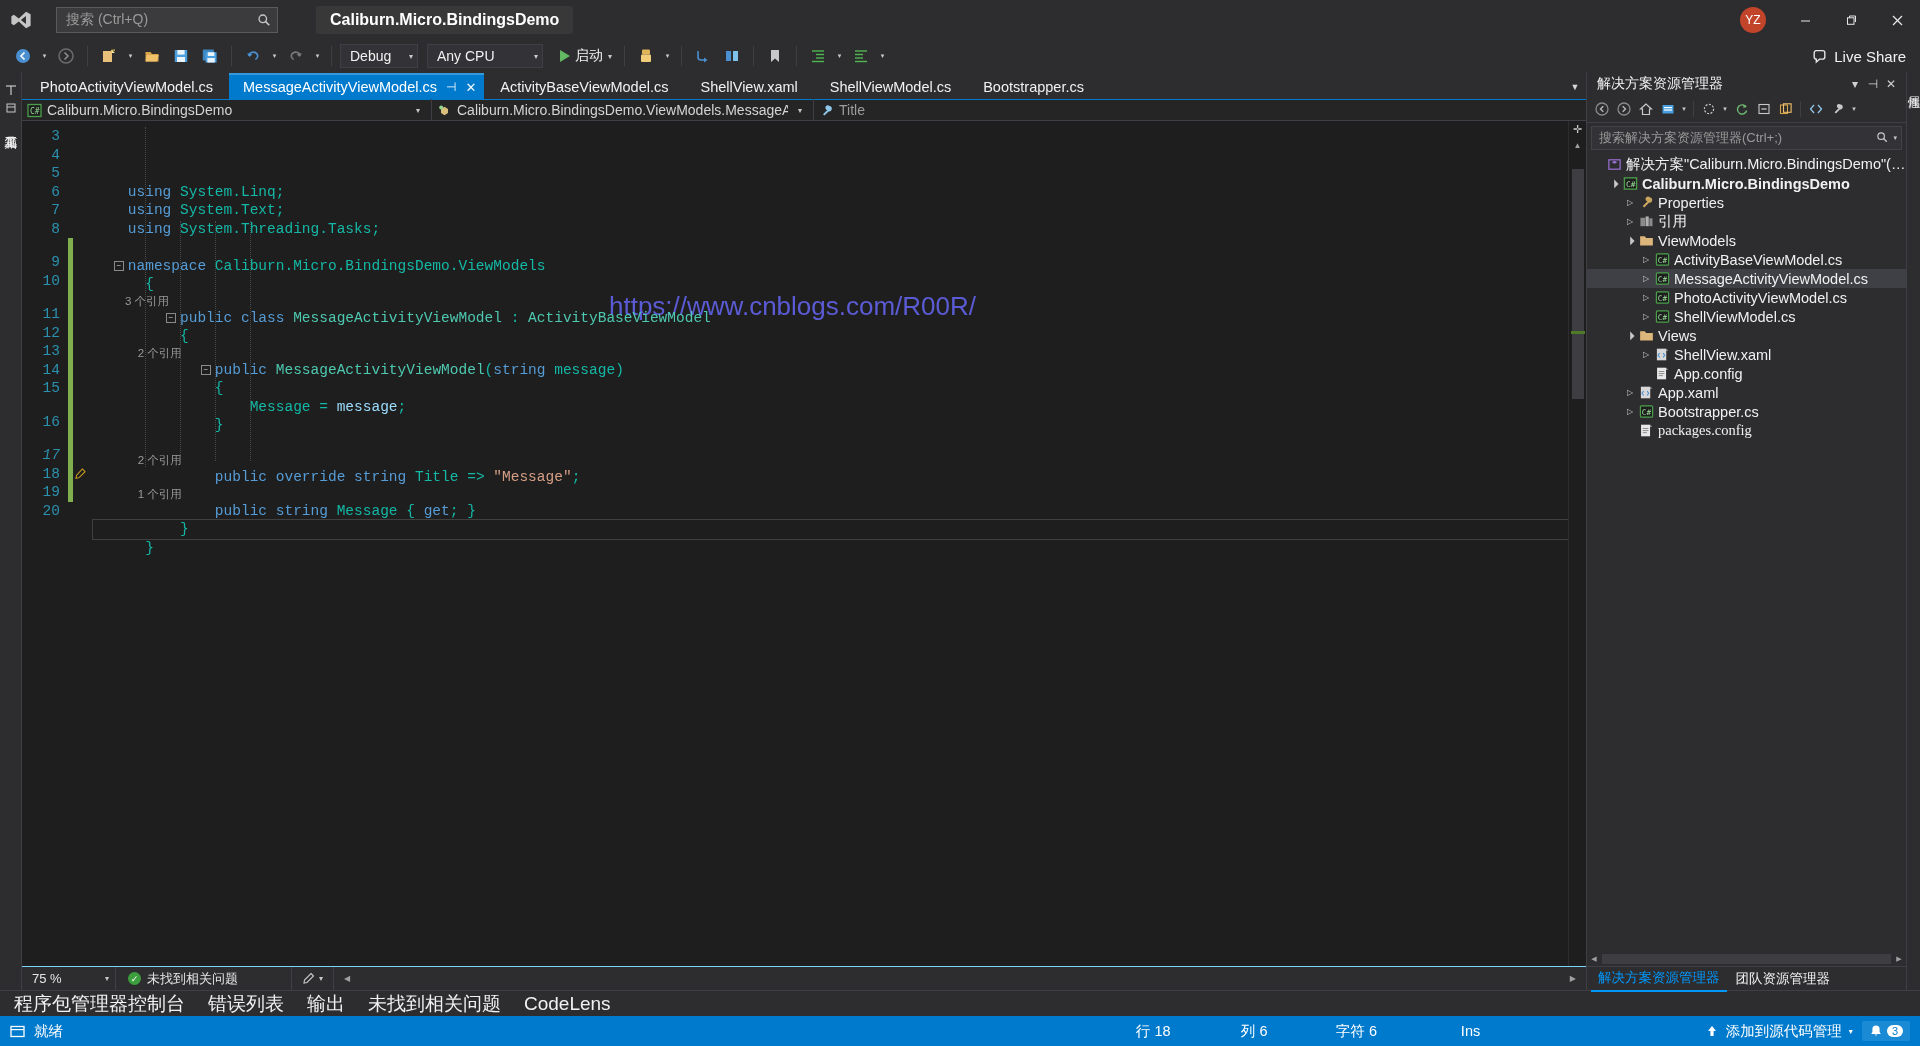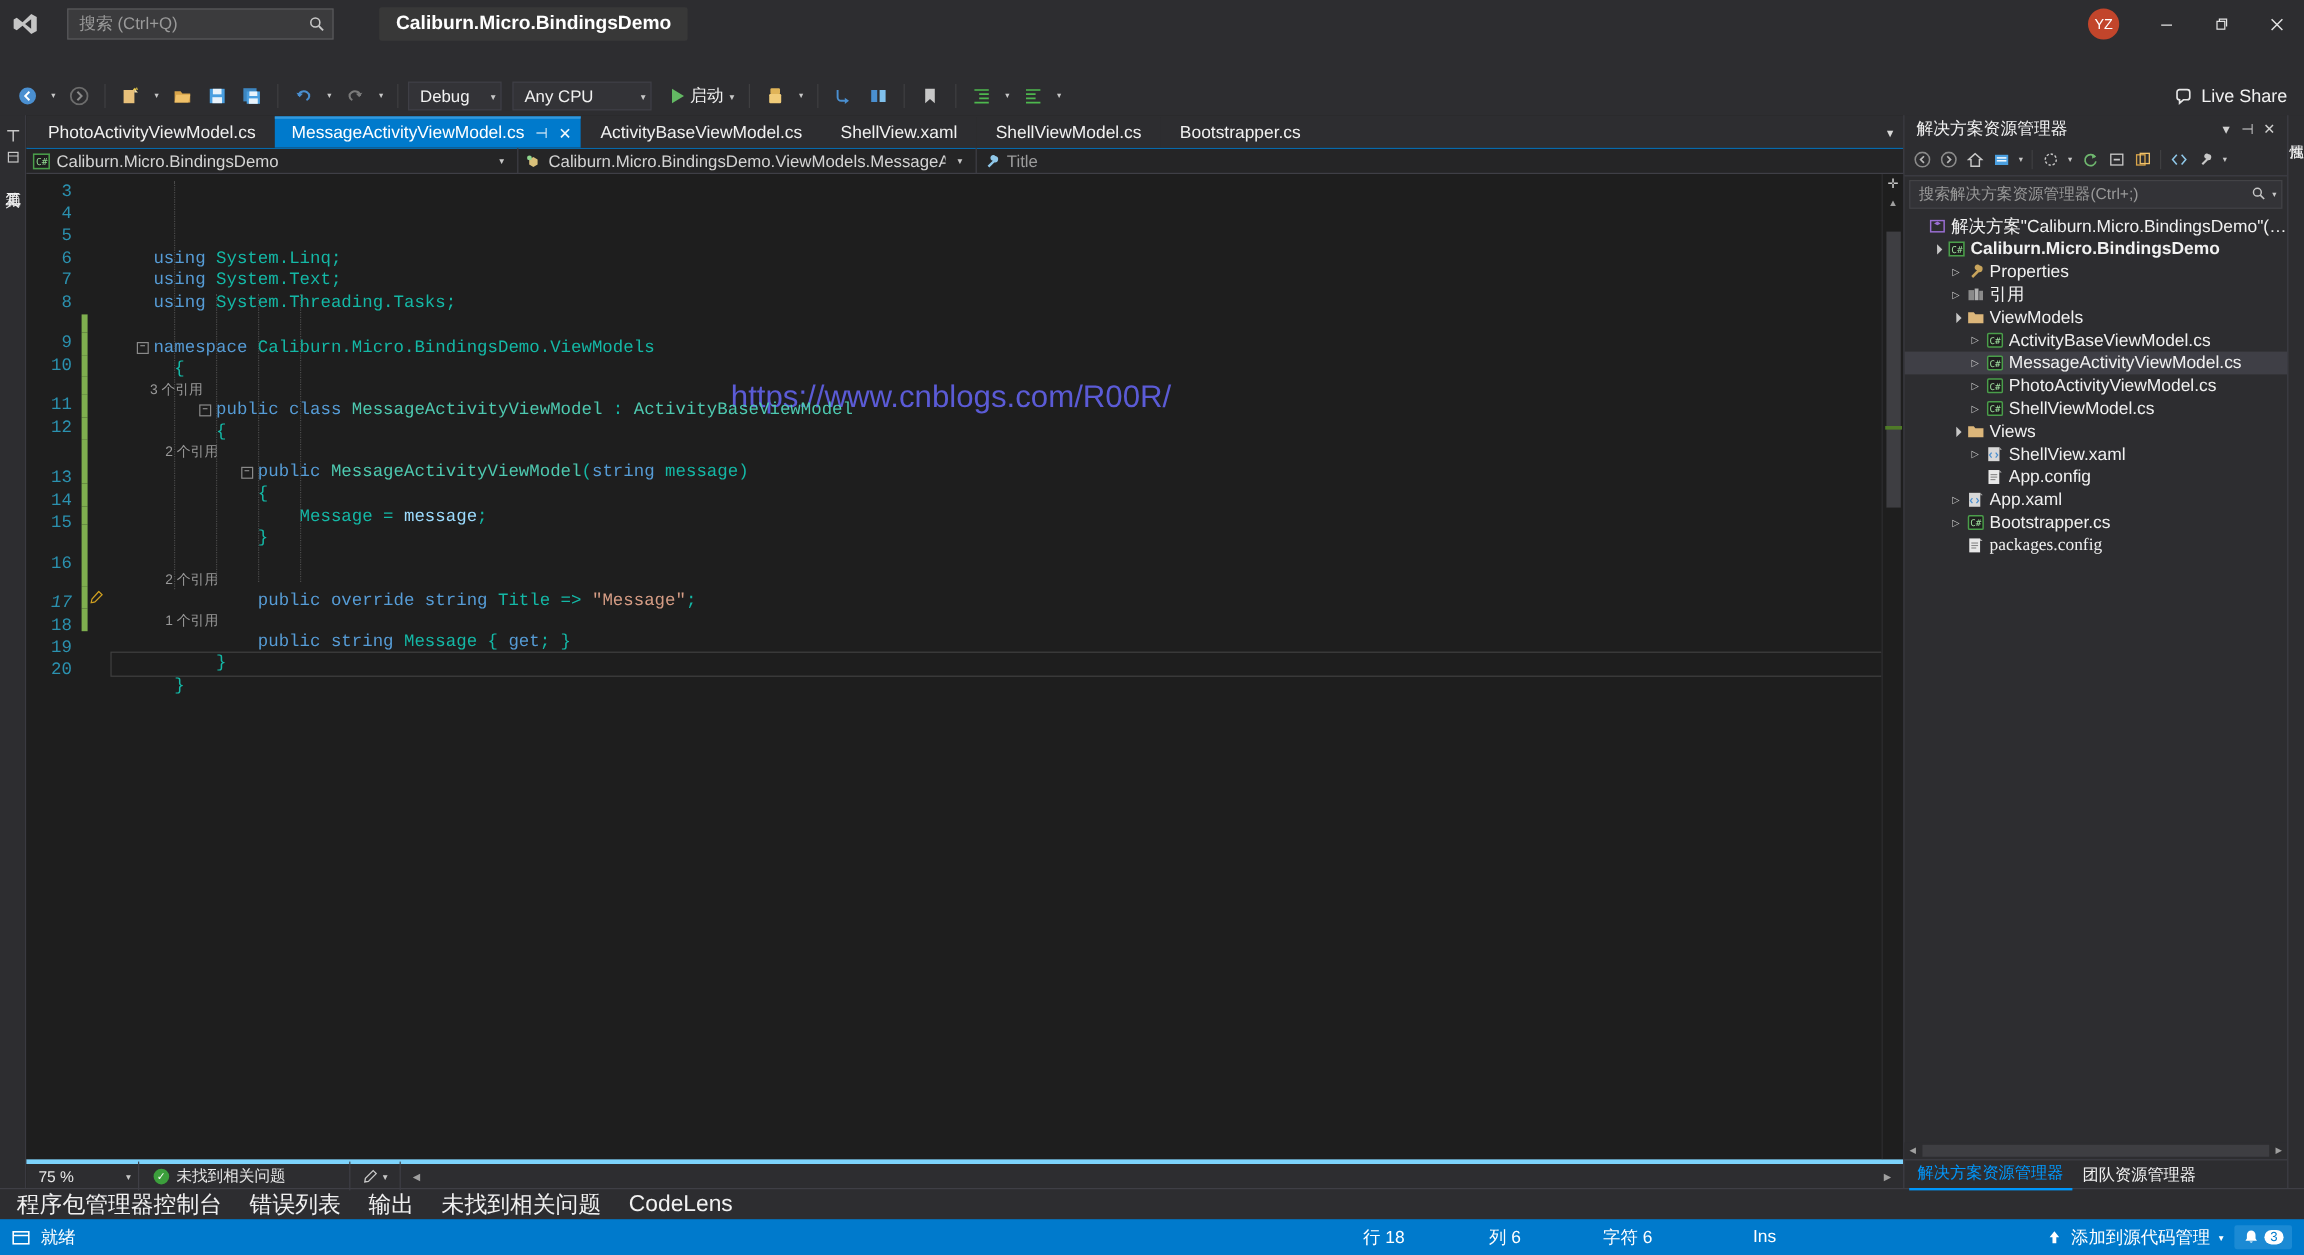--- a/index.html
+++ b/index.html
@@ -38,21 +38,21 @@
   .user-badge {
     width:26px; height:26px; border-radius:13px; background:#c2452b; color:#fff;
     font-size:12px; display:flex; align-items:center; justify-content:center; margin-right:16px;
   }
   .wbtn { width:46px; height:40px; display:flex; align-items:center; justify-content:center; color:#e6e6e6; }
   .wbtn svg { width:11px; height:11px; }
 
   
   .toolbar {
     height:32px; flex:0 0 32px; background:#2d2d30; display:flex; align-items:center;
-    padding-left:10px; gap:3px; position:relative;margin-top:24px;
+    padding-left:10px; gap:3px; position:relative;
   }
   .tb-btn { width:26px; height:26px; display:flex; align-items:center; justify-content:center; }
   .tb-btn svg { width:16px; height:16px; }
   .tb-caret { width:11px; height:26px; display:flex; align-items:center; justify-content:center; color:#c8c8c8; font-size:7px; }
   .tb-sep { width:1px; height:20px; background:#3f3f41; margin:0 5px; }
   .combo {
     height:24px; background:#333337; border:1px solid #3f3f46; display:flex; align-items:center;
     padding:0 4px 0 9px; font-size:14px; color:#f1f1f1; min-width:70px;
   }
   .combo .cv { flex:1; white-space:nowrap; }
@@ -143,21 +143,21 @@
     width:18px; flex:0 0 18px; background:#1e1e1e; border-left:1px solid #2d2d30;
     display:flex; flex-direction:column; align-items:center; position:relative;
   }
   .vs-split { width:18px; height:16px; display:flex; align-items:center; justify-content:center; color:#c8c8c8; font-size:11px; }
   .vs-arrow { width:18px; height:16px; display:flex; align-items:center; justify-content:center; color:#a0a0a0; font-size:8px; }
   .vs-thumb { position:absolute; left:3px; width:12px; background:#3e3e42; }
   .vs-marker { position:absolute; left:2px; width:14px; height:3px; background:#4f7a28; }
 
   
   .edfooter {
-    height:24px; flex:0 0 24px; background:#2d2d30; border-top:4px solid #7dd3fc;
+    height:24px; flex:0 0 24px; background:#2d2d30; border-top:1px solid #7dd3fc;
     display:flex; align-items:center; font-size:13px; color:#e6e6e6;
   }
   .zoomc { width:94px; height:24px; display:flex; align-items:center; padding:0 6px 0 10px; border-right:1px solid #3f3f46; }
   .zoomc .zv { flex:1; }
   .zoomc .za { font-size:8px; color:#c8c8c8; }
   .issues { display:flex; align-items:center; gap:6px; padding:0 12px; border-right:1px solid #3f3f46; height:24px; min-width:176px; }
   .ok-dot { width:13px; height:13px; border-radius:7px; background:#3c9e3c; display:flex; align-items:center; justify-content:center; color:#fff; font-size:9px; }
   .ftool { display:flex; align-items:center; gap:4px; padding:0 10px; border-right:1px solid #3f3f46; height:24px; }
   .ed-hscroll { flex:1; height:24px; display:flex; align-items:center; padding:0 4px; }
   .ed-hsarrow { color:#a0a0a0; font-size:8px; padding:0 6px; }
@@ -482,21 +482,21 @@
               <div style="height: 18.5px;">5</div>
               <div style="height: 18.5px;">6</div>
               <div style="height: 18.5px;">7</div>
               <div style="height: 18.5px;">8</div>
               <div style="height: 15px;"></div>
               <div style="height: 18.5px;">9</div>
               <div style="height: 18.5px;">10</div>
               <div style="height: 15px;"></div>
               <div style="height: 18.5px;">11</div>
               <div style="height: 18.5px;">12</div>
-              <div style="height: 18.5px; margin-top: 24px;">13</div>
+              <div style="height: 18.5px;">13</div>
               <div style="height: 18.5px;">14</div>
               <div style="height: 18.5px;">15</div>
               <div style="height: 15px;"></div>
               <div style="height: 18.5px;">16</div>
               <div style="height: 15px;"></div>
               <div style="height: 18.5px; font-style: italic;">17</div>
               <div style="height: 18.5px;">18</div>
               <div style="height: 18.5px;">19</div>
               <div style="height: 18.5px;">20</div>
             </div>

